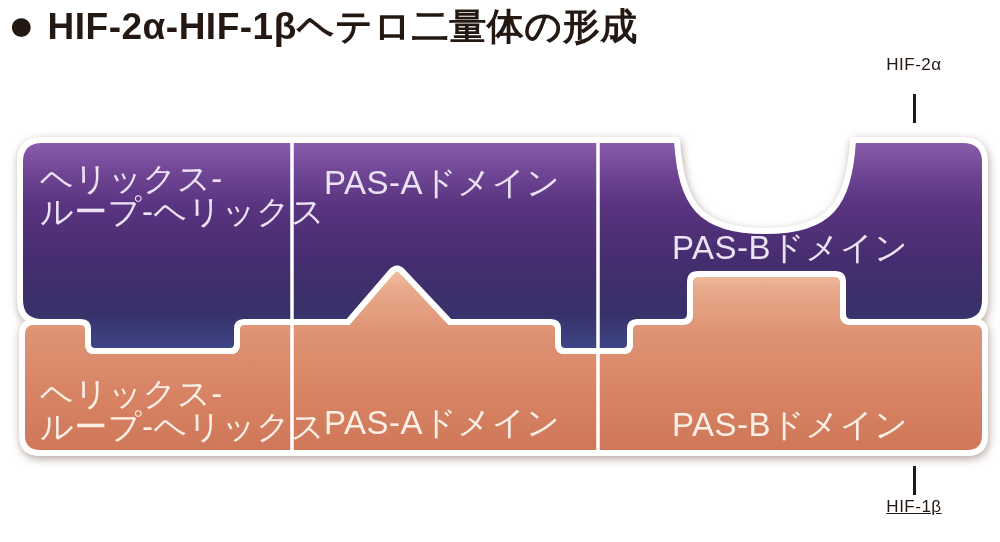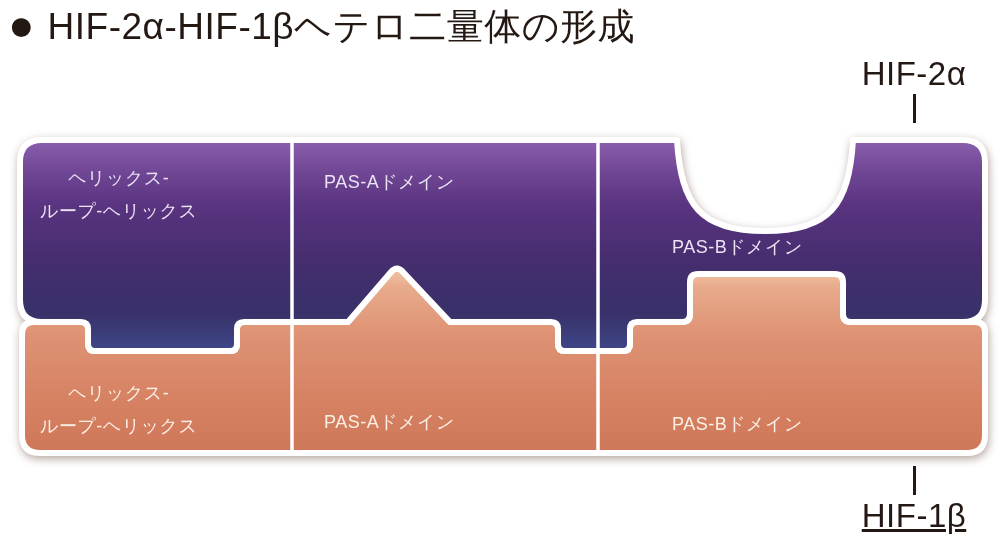--- a/index.html
+++ b/index.html
@@ -12,38 +12,38 @@
   .stage{
     position:relative;width:1000px;height:542px;overflow:hidden;
     background:var(--background);
     font-family:"Liberation Sans","DejaVu Sans",sans-serif;
   }
   .title-row{
     position:absolute;left:8px;top:2px;height:50px;
     display:flex;align-items:center;gap:13px;color:var(--text-dark);
   }
   .title-bullet{font-size:44px;line-height:44px;transform:translateY(-2px);}
-  .title-text{font-size:37px;font-weight:400;letter-spacing:0.5px;white-space:nowrap;}
+  .title-text{font-size:37px;font-weight:700;letter-spacing:0.5px;white-space:nowrap;}
   .diagram-svg{position:absolute;left:0;top:0;
     filter:drop-shadow(1px 3px 4px rgba(110,80,65,0.5));}
   .lbl{
-    position:absolute;font-size:18px;line-height:33px;letter-spacing:0.5px;
-    white-space:nowrap;font-weight:400;text-align:center;
+    position:absolute;font-size:33px;line-height:33px;letter-spacing:0.5px;
+    white-space:nowrap;font-weight:400;
   }
   .lbl-purple{color:var(--label-purple);}
   .lbl-orange{color:var(--label-orange);}
   #p-hlh{left:40px;top:162px;}
   #p-pasa{left:324px;top:166px;}
   #p-pasb{left:672px;top:231px;}
   #o-hlh{left:40px;top:377px;}
   #o-pasa{left:324px;top:406px;}
   #o-pasb{left:672px;top:408px;}
   .callout-label{
     position:absolute;width:112px;text-align:center;
-    font-size:33px;color:var(--text-dark);letter-spacing:0.5px;white-space:nowrap;
+    font-size:17px;color:var(--text-dark);letter-spacing:0.5px;white-space:nowrap;
   }
   #hif2a-label{left:858px;top:55px;}
   #hif1b-label{left:858px;top:497px;text-decoration:underline;}
   .callout-line{
     position:absolute;left:913px;width:3px;height:29px;
     background:var(--text-dark);
   }
   #hif2a-line{top:94px;}
   #hif1b-line{top:466px;}
 </style>

